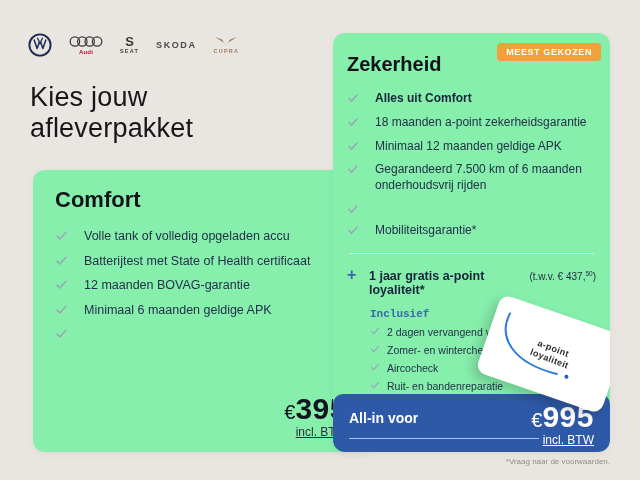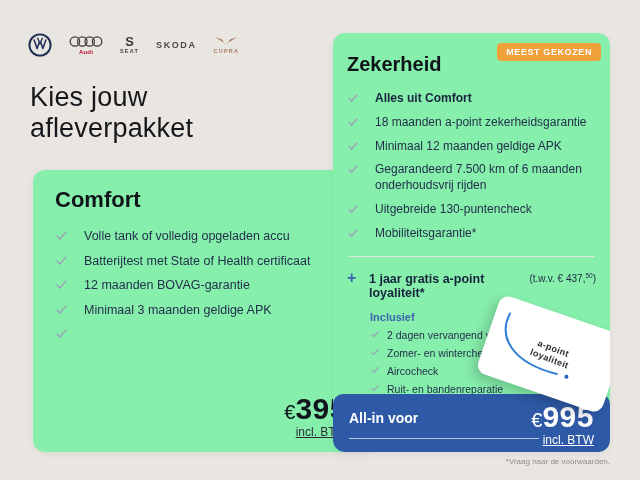--- a/index.html
+++ b/index.html
@@ -49,21 +49,21 @@
   .zekerheid-card .check { width:12px; height:12px; }
 
   .divider { border:none; border-top:1px solid #e4e4e2; margin:14px 2px 13px 2px; }
 
   .bonus-row { display:flex; gap:9px; align-items:baseline; margin-bottom:11px; }
   .plus-sign { color:var(--accent_blue,#3c66ae); font-size:16px; font-weight:700; line-height:1; flex:none; width:13px; }
   .bonus-label { font-size:12.5px; font-weight:700; color:#18233c; }
   .bonus-note { font-size:10px; color:#1d2840; white-space:nowrap; }
   .bonus-note sup { font-size:6.5px; }
 
-  .inclusief-label { margin-left:23px; font-size:11px; font-weight:700; color:var(--accent_blue,#3c66ae); margin-bottom:6px; }
+  .inclusief-label { margin-left:23px; font-size:11px; font-weight:700; color:var(--accent_blue,#3c66ae); margin-bottom:6px;font-family:Liberation Mono, monospace; }
   ul.sub-list { list-style:none; margin-left:23px; width:160px; }
   ul.sub-list li { display:flex; gap:7px; margin-bottom:5px; font-size:10.5px; line-height:1.25; color:#22304a; font-weight:500; }
   ul.sub-list .check { width:10px; height:10px; margin-top:0; }
 
   
   .loyalty-card {
     position:absolute; left:152px; top:280px; width:132px; height:82px;
     background:#fff; border-radius:10px; transform:rotate(19deg);
     box-shadow:-4px 6px 12px rgba(0,0,0,0.18); z-index:2;
     display:flex; align-items:center; justify-content:center;
@@ -154,21 +154,21 @@
           <svg class="check" viewBox="0 0 12 12">
             <path d="M2 6.6l2.5 2.6L10 3" fill="none" stroke="currentColor" stroke-width="1.4" stroke-linecap="round" stroke-linejoin="round"></path>
           </svg>
           <span>12 maanden BOVAG-garantie</span>
         </li>
 
         <li>
           <svg class="check" viewBox="0 0 12 12">
             <path d="M2 6.6l2.5 2.6L10 3" fill="none" stroke="currentColor" stroke-width="1.4" stroke-linecap="round" stroke-linejoin="round"></path>
           </svg>
-          <span>Minimaal 3 maanden geldige APK</span>
+          <span>Minimaal 6 maanden geldige APK</span>
         </li>
 
         <li>
           <svg class="check" viewBox="0 0 12 12">
             <path d="M2 6.6l2.5 2.6L10 3" fill="none" stroke="currentColor" stroke-width="1.4" stroke-linecap="round" stroke-linejoin="round"></path>
           </svg>
         </li>
 
       </ul>
     <div class="price-block comfort-price">
@@ -209,21 +209,20 @@
           <svg class="check" viewBox="0 0 12 12">
             <path d="M2 6.6l2.5 2.6L10 3" fill="none" stroke="currentColor" stroke-width="1.4" stroke-linecap="round" stroke-linejoin="round"></path>
           </svg>
           <span>Gegarandeerd 7.500 km of 6 maanden onderhoudsvrij rijden</span>
         </li>
 
         <li>
           <svg class="check" viewBox="0 0 12 12">
             <path d="M2 6.6l2.5 2.6L10 3" fill="none" stroke="currentColor" stroke-width="1.4" stroke-linecap="round" stroke-linejoin="round"></path>
           </svg>
-          <span>Uitgebreide 130-puntencheck</span>
         </li>
 
         <li>
           <svg class="check" viewBox="0 0 12 12">
             <path d="M2 6.6l2.5 2.6L10 3" fill="none" stroke="currentColor" stroke-width="1.4" stroke-linecap="round" stroke-linejoin="round"></path>
           </svg>
           <span>Mobiliteitsgarantie*</span>
         </li>
       </ul>
 

